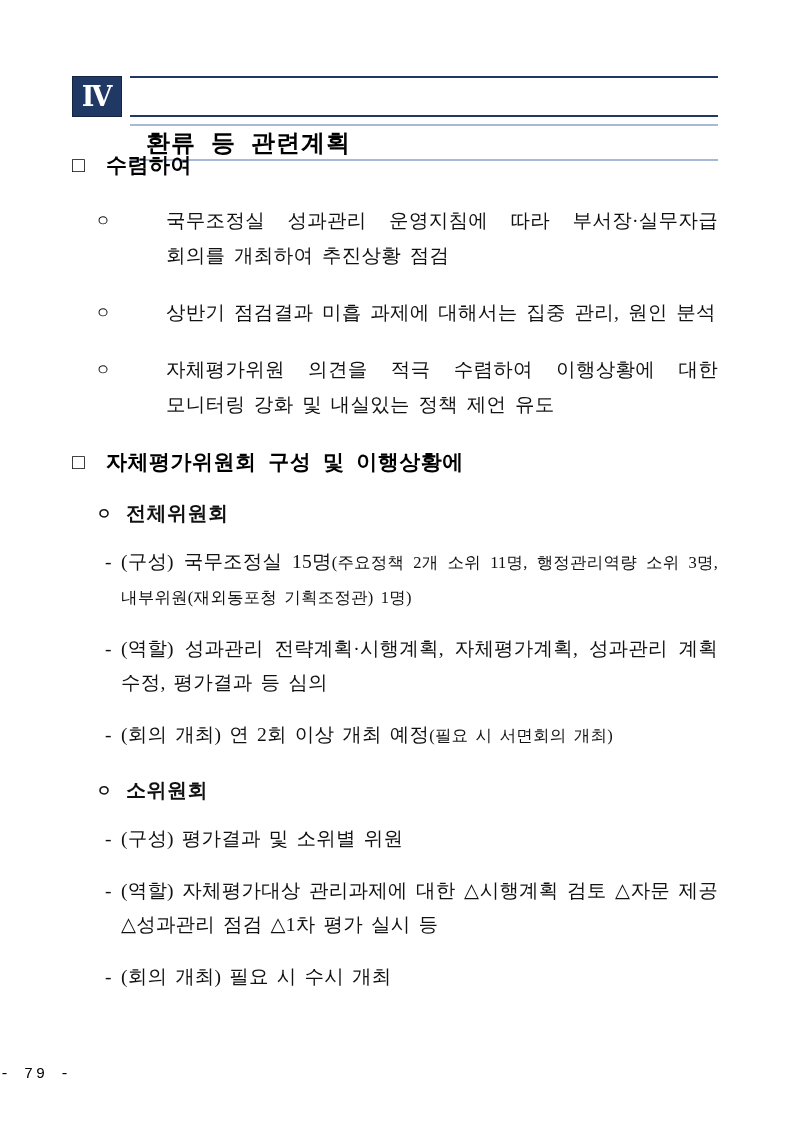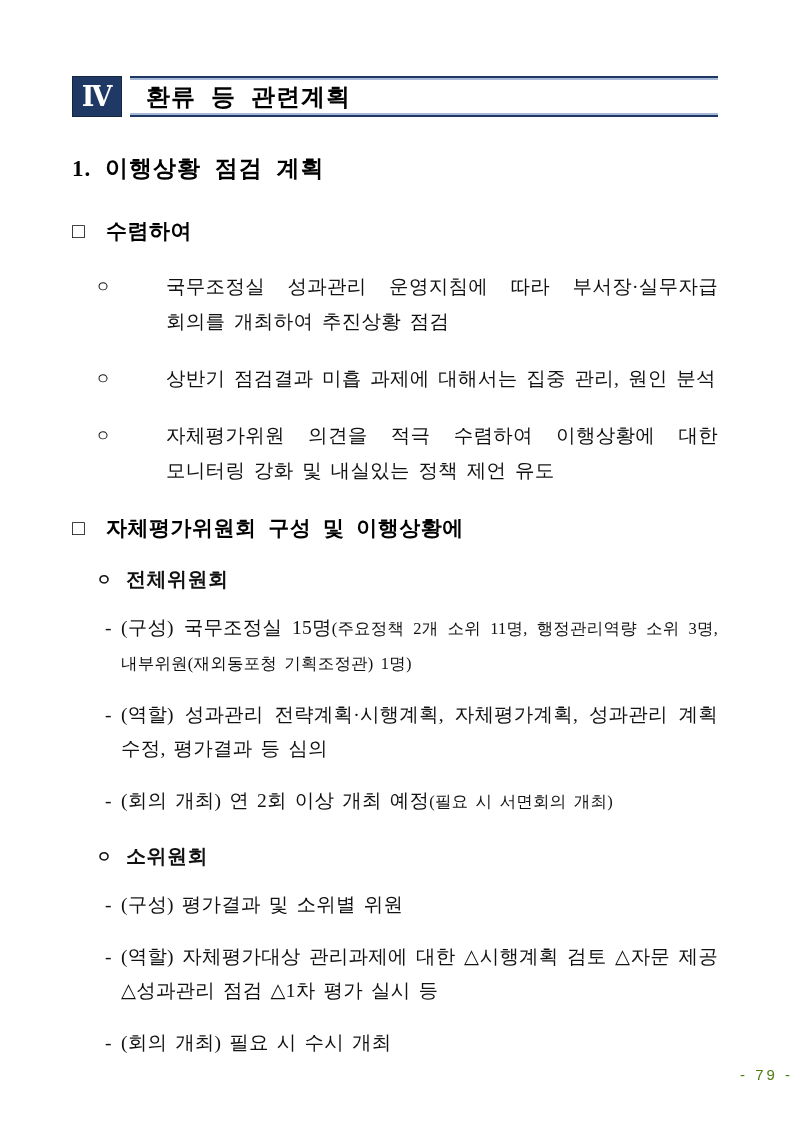--- a/index.html
+++ b/index.html
@@ -46,20 +46,21 @@
     box-sizing: border-box;
   }
   .title-band-inner {
     height: 100%;
     box-sizing: border-box;
     border-top: 2px solid #A7B9D6;
     border-bottom: 2px solid #A7B9D6;
     display: flex;
     align-items: center;
     padding-left: 16px;
+    margin-top: 46px;
   }
   .chapter-title {
     font-size: 24px;
     font-weight: bold;
     letter-spacing: 1px;
     word-spacing: 8px;
     color: #000000;
   }
 
   
@@ -155,44 +156,43 @@
     font-size: 16.5px;
   }
   .ditem-first { margin-top: 18px; }
 
   
   .footer {
     position: absolute;
     left: 0;
     right: 0;
     bottom: 38px;
-    text-align: right;
-    font-family: Liberation Sans, sans-serif;
+    text-align: left;
+    font-family: Liberation Mono, monospace;
     font-size: 15px;
     letter-spacing: 3px;
-    color: #4d7c0f;
+    color: #000000;
   }
 </style>
 </head>
 <body>
 
 <div class="page">
 
   <div class="chapter-header">
     <div class="chapter-box">
       <span>Ⅳ</span>
     </div>
     <div class="title-band">
       <div class="title-band-inner">
         <span class="chapter-title">환류 등 관련계획</span>
       </div>
     </div>
   </div>
 
-  <div class="section-title">1. 이행상황 점검 계획</div>
 
   <div class="block-heading bh-1">
     <span class="sq">□</span>
     <span>수렴하여</span>
   </div>
 
   <div class="bullet bullet-first">
     <span class="mk">ㅇ</span>
     <span class="tx">국무조정실 성과관리 운영지침에 따라 부서장·실무자급 회의를 개최하여 추진상황 점검</span>
   </div>

